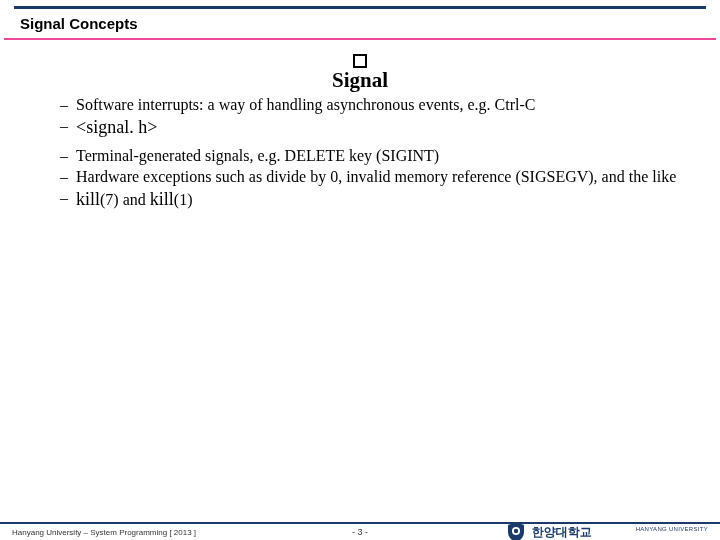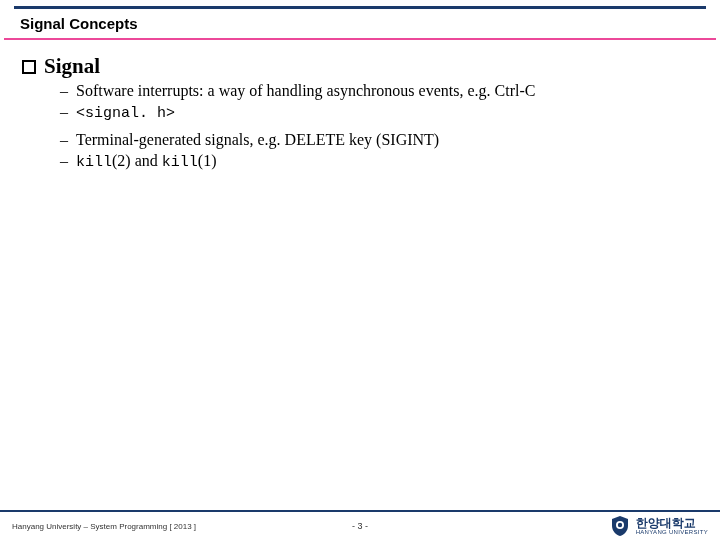--- a/index.html
+++ b/index.html
@@ -26,22 +26,22 @@
   }
   .content {
     padding: 8px 22px 0 22px;
   }
   .heading {
     font-family: Georgia, "Times New Roman", serif;
     font-weight: bold;
     font-size: 21px;
     display: flex;
     align-items: center;
-    gap: 8px;
     margin: 6px 0 2px 0;
+    flex-direction: column;
   }
   .heading .box {
     display: inline-block;
     width: 14px;
     height: 14px;
     border: 2px solid #000;
     flex: 0 0 auto;
   }
   ul.items {
     list-style: none;
@@ -55,30 +55,30 @@
     padding-left: 16px;
     margin-bottom: 1px;
   }
   ul.items li::before {
     content: "–";
     position: absolute;
     left: 0;
     top: 0;
   }
   .mono {
-    font-family: Liberation Mono, monospace;
-    font-size: 15px;
+    font-family: Liberation Serif, serif;
+    font-size: 18px;
   }
   .footer {
     position: absolute;
     bottom: 0;
     left: 0;
     right: 0;
     border-top: 2px solid #1a3a6b;
-    height: 30px;
+    height: 18px;
     display: flex;
     align-items: center;
     justify-content: space-between;
     padding: 0 12px;
   }
   .footer-left {
     font-family: Arial, sans-serif;
     font-size: 8px;
     color: #333;
   }
@@ -92,22 +92,23 @@
   }
   .footer-logo {
     display: flex;
     align-items: center;
     gap: 4px;
   }
   .footer-logo svg { display: block; }
   .logo-text {
     font-family: Arial, sans-serif;
     display: flex;
-    flex-direction: column;
+    flex-direction: row;
     line-height: 1;
+    gap: 44px;
   }
   .logo-text .kr {
     font-size: 12px;
     font-weight: bold;
     color: #1a3a6b;
   }
   .logo-text .en {
     font-size: 6px;
     color: #1a3a6b;
     letter-spacing: 0.3px;
@@ -125,21 +126,22 @@
     <span class="box"></span>
     <span>Signal</span>
   </div>
   <ul class="items">
     <li>Software interrupts: a way of handling asynchronous events, e.g. Ctrl-C</li>
     <li><span class="mono">&lt;signal. h&gt;</span></li>
   </ul>
 
   <ul class="items">
     <li>Terminal-generated signals, e.g. DELETE key (SIGINT)</li>
-    <li><span class="mono">kill</span><span>(2) and </span><span class="mono">kill</span><span>(1)</span></li>
+    <li>Hardware exceptions such as divide by 0, invalid memory reference (SIGSEGV), and the like</li>
+    <li><span class="mono">kill</span><span>(7) and </span><span class="mono">kill</span><span>(1)</span></li>
   </ul>
 
 </div>
 
 <div class="footer">
   <div class="footer-left">Hanyang University – System Programming [ 2013 ]</div>
   <div class="footer-center">- 3 -</div>
   <div class="footer-logo">
     <svg width="24" height="24" viewBox="0 0 24 24">
       <path d="M12 2 L20 5 L20 12 C20 17 16 21 12 22 C8 21 4 17 4 12 L4 5 Z" fill="#1a3a6b"></path>

